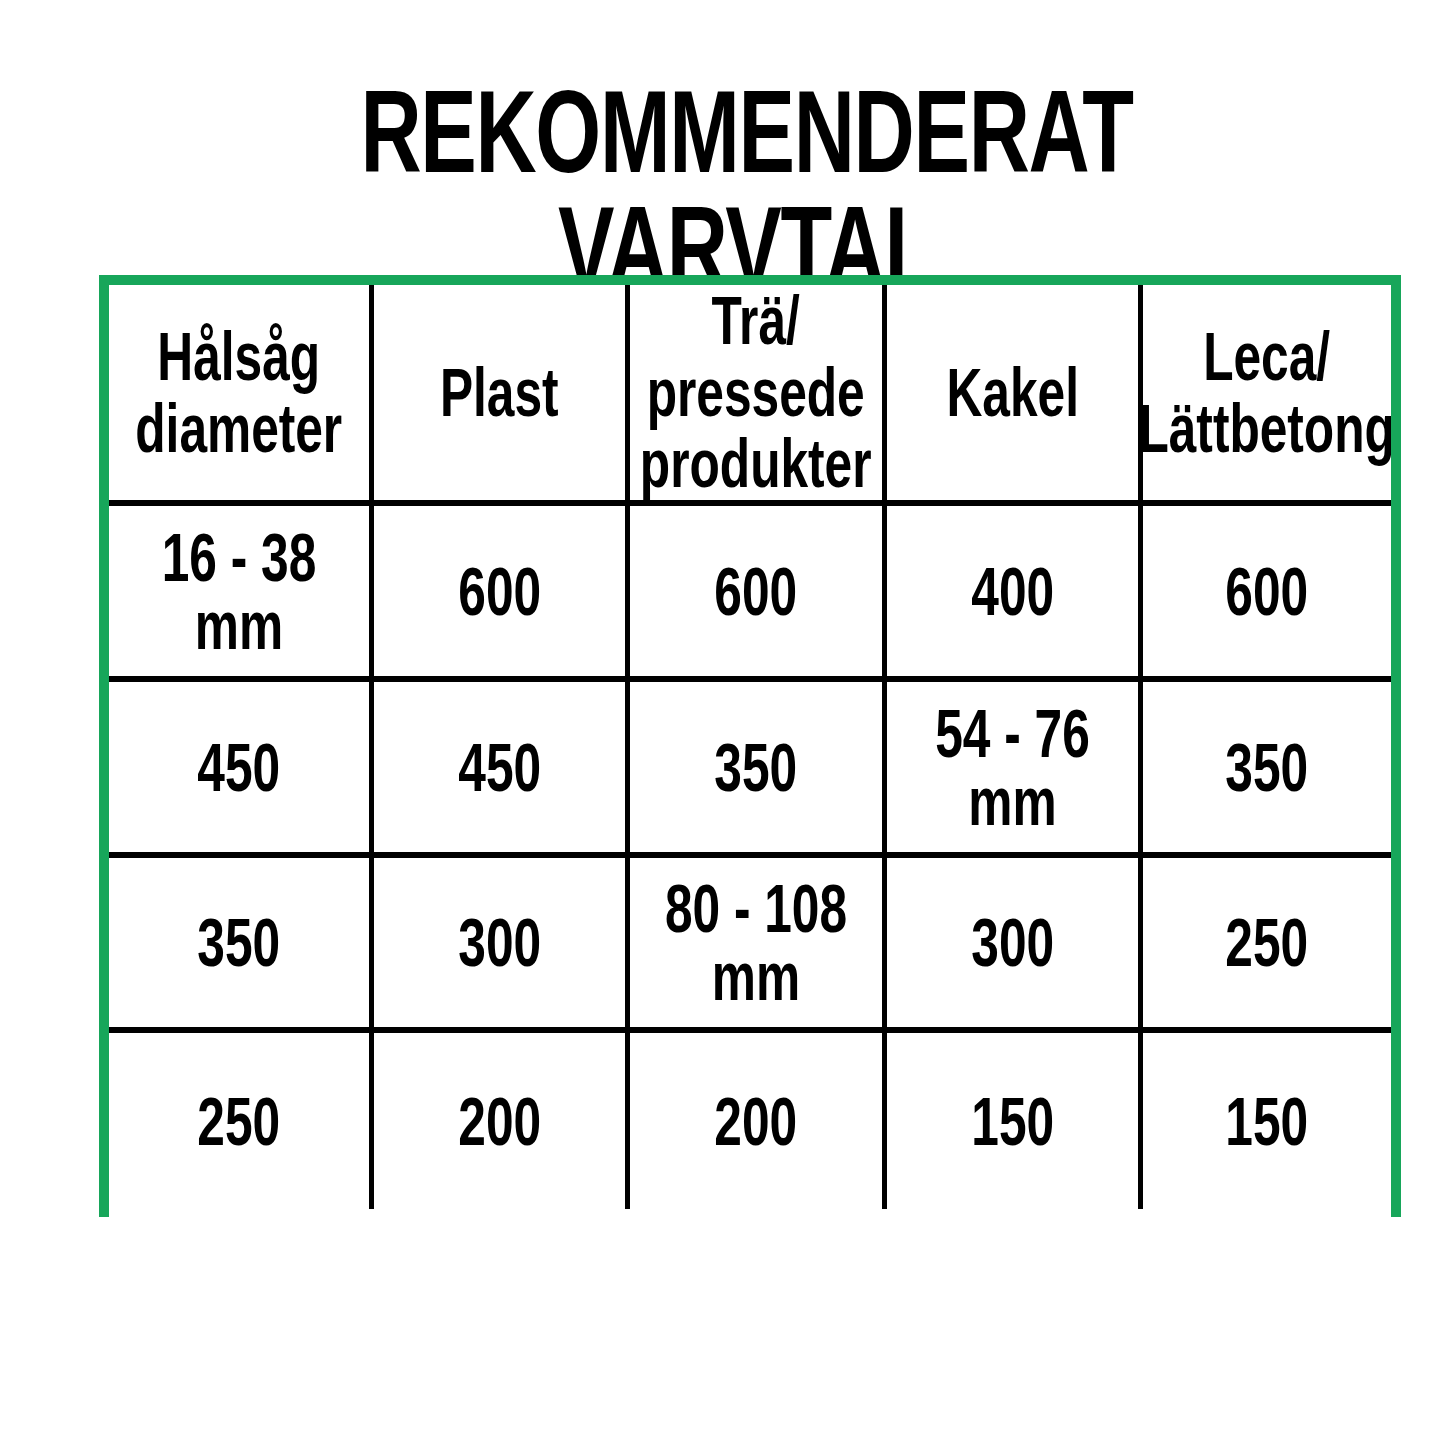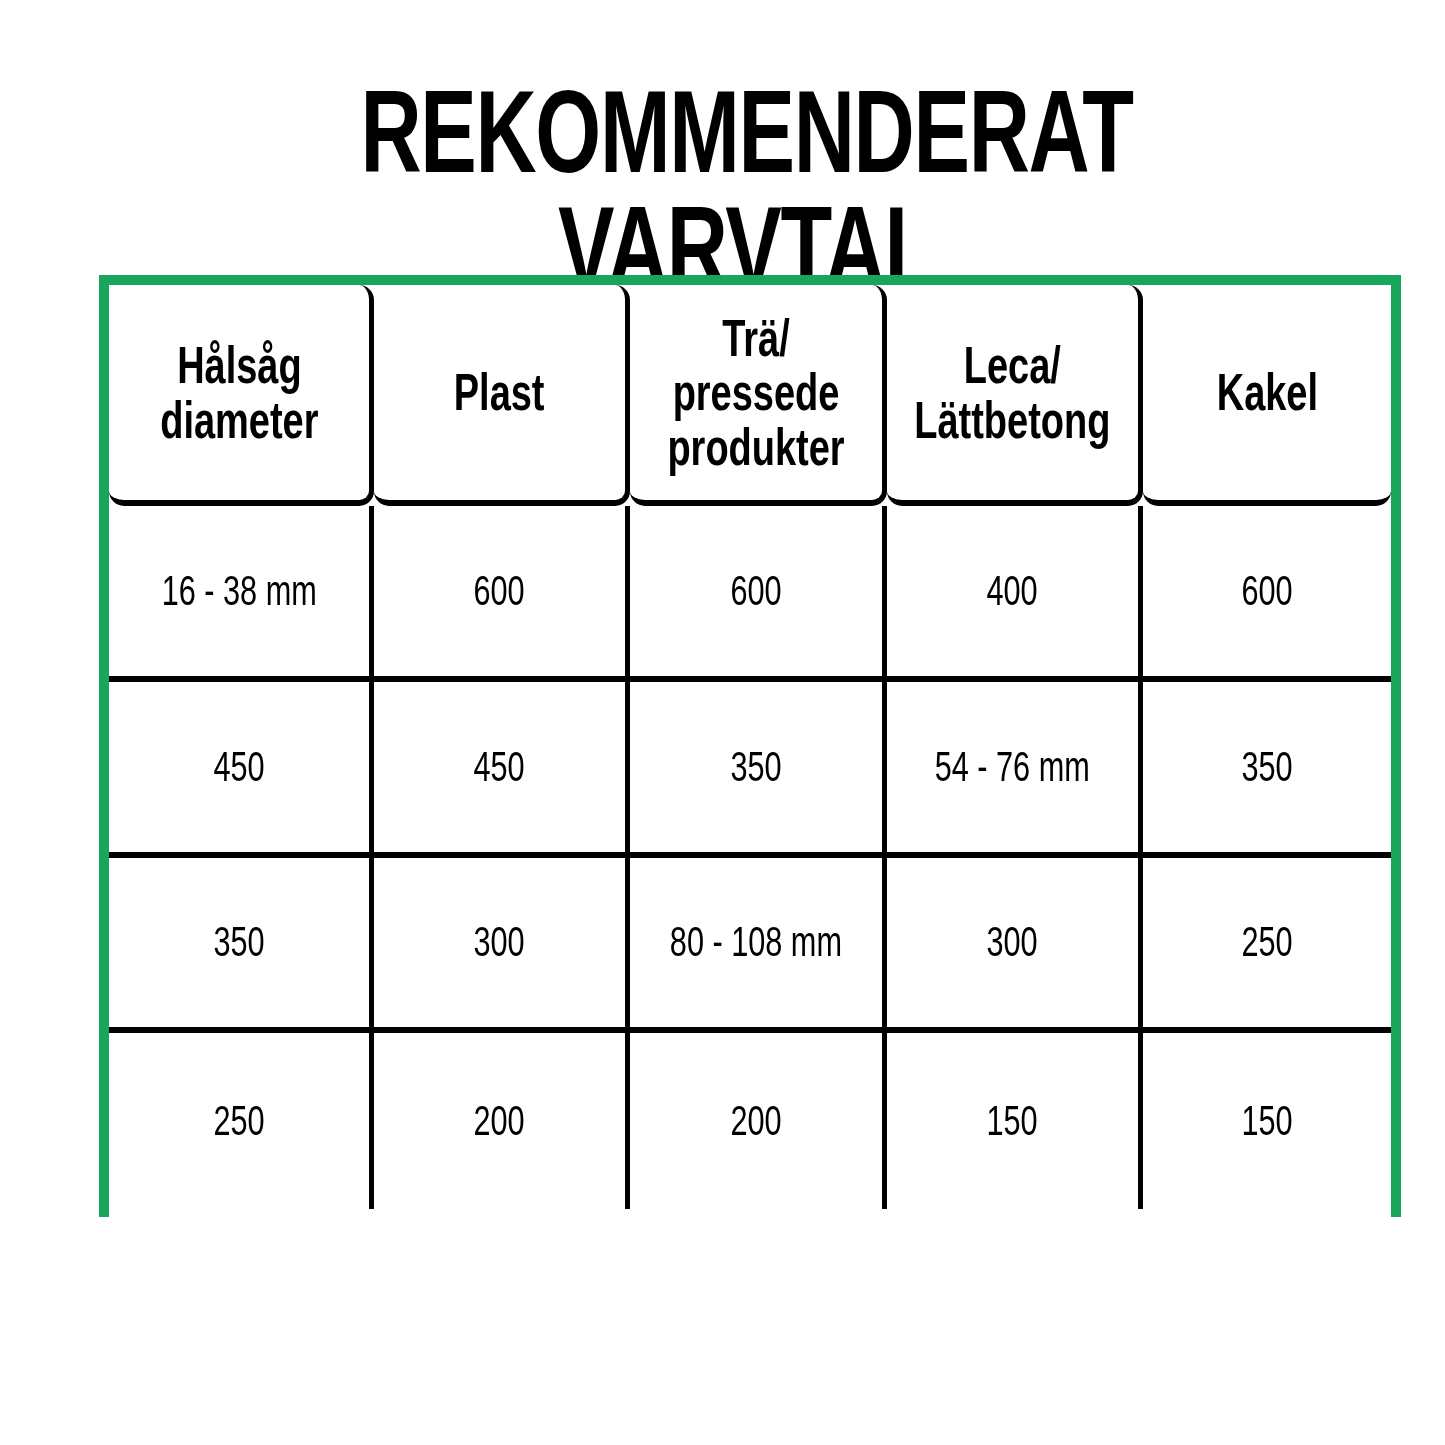--- a/index.html
+++ b/index.html
@@ -54,28 +54,27 @@
     align-items: center;
     justify-content: center;
     box-sizing: border-box;
     overflow: hidden;
   }
   
   .grid > div:not(:nth-child(5n)) { border-right: 5px solid #000000; }
   
   .grid > div:not(:nth-last-child(-n+5)) { border-bottom: 6px solid #000000; }
   .head {
-    font-size: 52px;
+    font-size: 68px;
     font-weight: bold;
     line-height: 1.05;
-    border-radius: 15px;
   }
   .cell {
-    font-size: 42px;
-    font-weight: normal;
+    font-size: 68px;
+    font-weight: bold;
     line-height: 1.0;
   }
 </style>
 </head>
 <body>
 
 <div class="canvas">
 
   <div class="title"><span class="cond">REKOMMENDERAT VARVTAL</span></div>
 
@@ -87,25 +86,25 @@
 diameter</span>
         </div>
       <div class="head">
           <span class="cond">Plast</span>
         </div>
       <div class="head">
           <span class="cond">Trä/ pressede
 produkter</span>
         </div>
       <div class="head">
+          <span class="cond">Kakel</span>
+        </div>
+      <div class="head">
           <span class="cond">Leca/
 Lättbetong</span>
-        </div>
-      <div class="head">
-          <span class="cond">Kakel</span>
         </div>
 
       <div class="cell">
           <span class="cond">16 - 38 mm</span>
         </div>
       <div class="cell">
           <span class="cond">600</span>
         </div>
       <div class="cell">
           <span class="cond">600</span>

